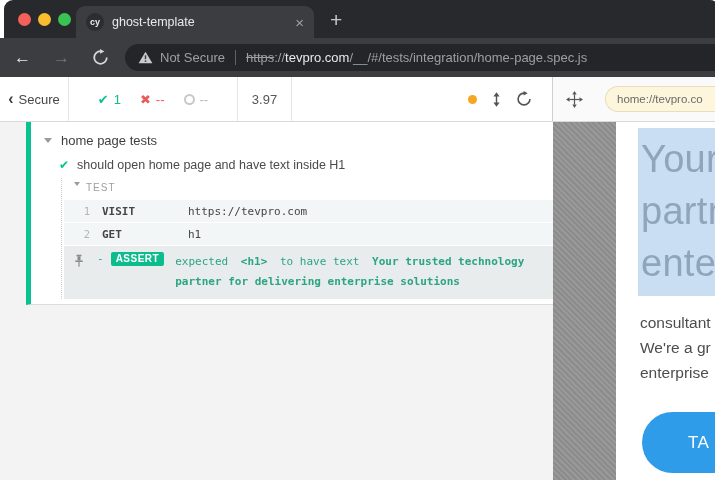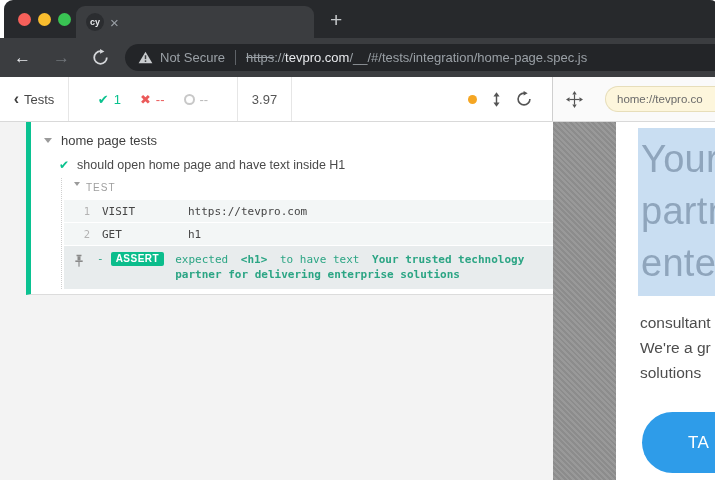--- a/index.html
+++ b/index.html
@@ -65,29 +65,29 @@
   .caret.sm{border-left-width:3.5px;border-right-width:3.5px;border-top-width:4px;}
   .test-row{display:flex;align-items:center;gap:8px;padding:6px 0 6px 28px;color:#4a4a4a;font-size:12.5px;}
   .check{color:#0ac28e;font-size:12px;}
   .test-body{margin-left:30px;border-left:1px dotted #cfcfcf;}
   .sect-row{display:flex;align-items:flex-start;gap:6px;padding:4px 0 5px 12px;color:#9e9e9e;
             font-size:10px;letter-spacing:1px;}
   .commands{margin:2px 0 0 2px;width:507px;}
   .cmd{display:flex;align-items:center;background:#f3f6f6;height:22px;margin-bottom:1px;
        font-family:"DejaVu Sans Mono",monospace;font-size:11px;color:#454545;}
   .cmd-num{width:26px;text-align:right;padding-right:12px;color:#b3b3b3;font-size:10.5px;flex:0 0 auto;}
-  .cmd-method{width:86px;flex:0 0 auto;}
+  .cmd-method{width:86px;flex:0 0 auto;font-weight:bold;}
   .cmd-msg{flex:1;white-space:nowrap;overflow:hidden;}
   .assert{display:flex;align-items:flex-start;background:#e8eced;padding:6px 10px 7px 0;
           font-family:"DejaVu Sans Mono",monospace;font-size:11px;}
   .pin-cell{width:30px;display:flex;justify-content:center;padding-top:2px;color:#8a8a8a;flex:0 0 auto;}
   .assert-dash{color:#2ba584;margin:0 7px 0 3px;}
   .badge{background:#0bbd8c;color:#fff;font-family:"Liberation Sans",sans-serif;font-size:10px;
          font-weight:bold;padding:1px 5px 2px;border-radius:2px;margin-right:11px;letter-spacing:.5px;flex:0 0 auto;}
-  .assert-msg{flex:1;color:#2ba584;line-height:15px;}
+  .assert-msg{flex:1;color:#2ba584;line-height:20px;}
   .assert-msg .b{font-weight:bold;}
   .assert-msg span{margin-right:6px;}
 
   
   .aut{flex:1;position:relative;
        background:repeating-linear-gradient(45deg,#8c8c8c 0px,#8c8c8c 2px,#999 2px,#999 4px);}
   .app{position:absolute;left:63px;top:0;right:0;bottom:0;background:#fff;overflow:hidden;
        padding:6px 0 0 22px;box-sizing:border-box;}
   .hero{background:#c9def2;padding:5px 0 7px 3px;}
   .hero div{font-size:38px;font-weight:300;line-height:52px;color:#8fa5bc;white-space:nowrap;letter-spacing:.3px;}
@@ -103,20 +103,21 @@
 <div class="screen">
 
   <div class="tabbar">
     <div class="traffic">
       <span class="tl red"></span>
       <span class="tl yellow"></span>
       <span class="tl green"></span>
     </div>
     <div class="tab">
       <span class="favicon">cy</span>
+      <span class="tabtitle">ghost-template</span>
       <span class="tabclose">×</span>
     </div>
     <span class="newtab">+</span>
   </div>
 
   <div class="navbar">
     <span class="navicon back">←</span>
     <span class="navicon fwd">→</span>
     <span class="navreload">
       <svg width="17" height="17" viewBox="0 0 20 20">
@@ -138,21 +139,21 @@
       <span class="urlpath">://</span>
       <span class="host">tevpro.com</span>
       <span class="urlpath">/__/#/tests/integration/home-page.spec.js</span>
     </div>
   </div>
 
   <div class="cytoolbar">
     <div class="rep-head">
       <div class="cell cell-tests">
         <span class="chev">‹</span>
-        <span>Tests</span>
+        <span>Secure</span>
       </div>
       <div class="cell cell-stats">
         <span class="stat pass">
           <span>✔</span>
           <span>1</span>
         </span>
         <span class="stat fail">
           <span>✖</span>
           <span>--</span>
         </span>
@@ -249,20 +250,20 @@
     <div class="aut">
       <div class="app">
         <div class="hero">
           <div>Your</div>
           <div>partn</div>
           <div>ente</div>
         </div>
         <div class="para">
           <div>consultant</div>
           <div>We're a gr</div>
-          <div>solutions</div>
+          <div>enterprise</div>
         </div>
         <div class="cta">TA</div>
       </div>
     </div>
 
   </div>
 </div>
 
 </body></html>

